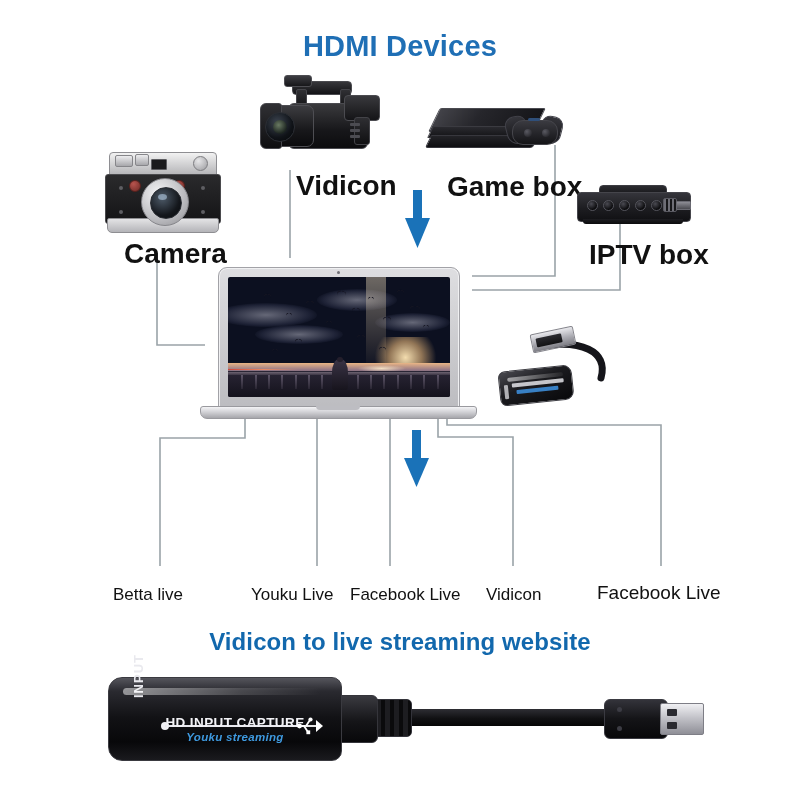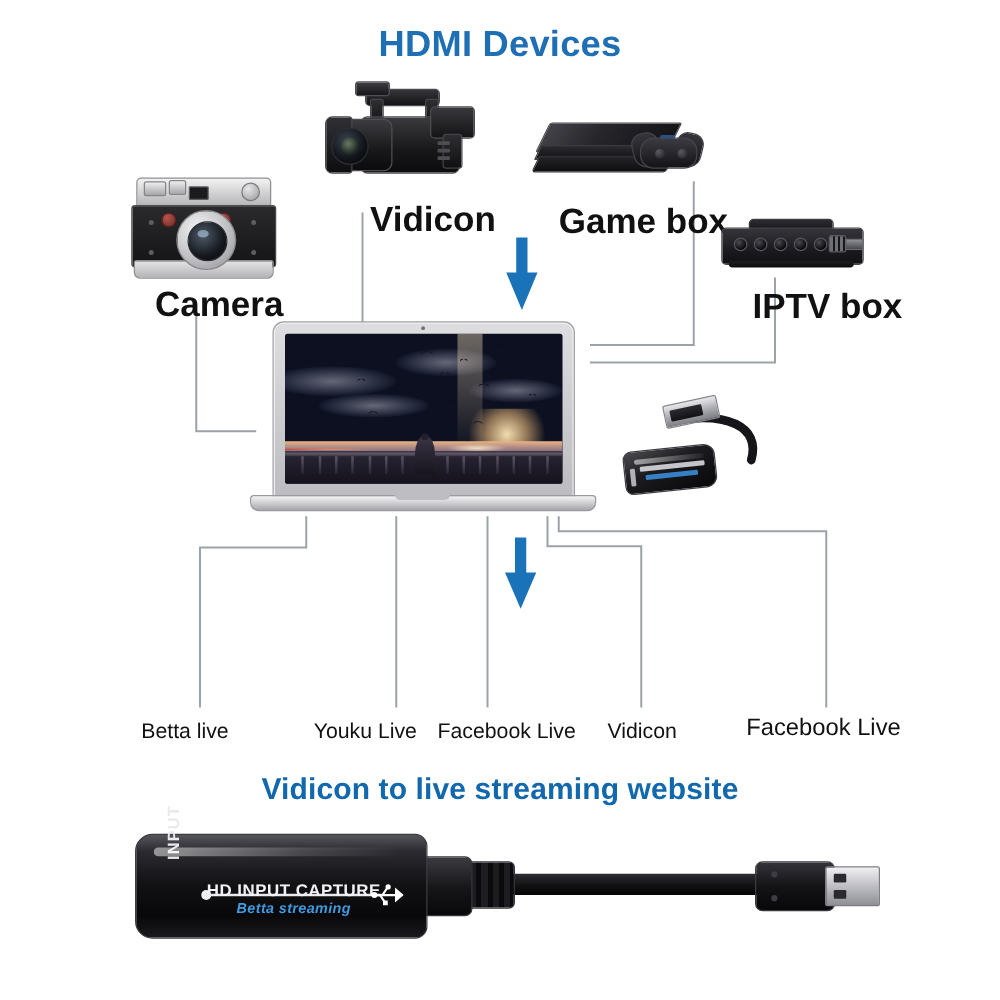--- a/index.html
+++ b/index.html
@@ -2,21 +2,21 @@
 <html><head>
 <meta charset="utf-8">
 <style>
   html,body{margin:0;padding:0;}
   body{
     width:800px;height:800px;background:#ffffff;
     font-family:"Liberation Sans","DejaVu Sans",sans-serif;
     overflow:hidden;position:relative;
   }
   #stage{position:absolute;left:0;top:0;width:800px;height:800px;}
-  .abs{position:absolute;}
+  .abs{position:absolute;margin-top:10px;}
 
   
   .title-top{
     left:0;top:20px;width:800px;text-align:center;
     font-size:29px;font-weight:bold;color:#1f6fb5;
     letter-spacing:.2px;
   }
   .title-bottom{
     left:0;top:618px;width:800px;text-align:center;
     font-size:24px;font-weight:bold;color:#1268ad;
@@ -475,21 +475,21 @@
     <div class="iptv-face"></div>
     <div class="iptv-foot"></div>
     <div class="iptv-port" style="left:10px;top:15px;"></div>
     <div class="iptv-port" style="left:26px;top:15px;"></div>
     <div class="iptv-port" style="left:42px;top:15px;"></div>
     <div class="iptv-port" style="left:58px;top:15px;"></div>
     <div class="iptv-port" style="left:74px;top:15px;"></div>
     <div class="iptv-grille" style="left:86px;"></div>
     <div class="iptv-hdmi" style="left:99px;"></div>
   </div>
-  <div class="abs dev-label" style="left:602px;top:229px;">IPTV box</div>
+  <div class="abs dev-label" style="left:589px;top:229px;">IPTV box</div>
 
   <div class="abs laptop">
     <div class="lt-lid">
       <div class="lt-cam"></div>
       <div class="lt-screen">
         <div class="wp-sky"></div>
         <div class="wp-cloud" style="left:-6%;top:22%;width:46%;height:20%;"></div>
         <div class="wp-cloud" style="left:12%;top:40%;width:40%;height:16%;"></div>
         <div class="wp-cloud" style="left:40%;top:10%;width:36%;height:18%;"></div>
         <div class="wp-cloud" style="left:66%;top:30%;width:34%;height:16%;"></div>
@@ -562,21 +562,21 @@
 
   <div class="abs dongle-lg">
     <div class="dlg-cable"></div>
     <div class="dlg-strain"></div>
     <div class="dlg-neck"></div>
     <div class="dlg-shell">
       <div class="dlg-input">INPUT</div>
       <div class="dlg-dot"></div>
       <div class="dlg-brandline"></div>
       <div class="dlg-brand">HD INPUT CAPTURE</div>
-      <div class="dlg-sub">Betta streaming</div>
+      <div class="dlg-sub">Youku streaming</div>
       <svg class="dlg-usbglyph" viewBox="0 0 26 24" xmlns="http://www.w3.org/2000/svg">
         <g stroke="#ffffff" stroke-width="1.8" fill="#ffffff">
           <line x1="2" y1="12" x2="20" y2="12"></line>
           <polygon points="19,6 26,12 19,18" stroke="none"></polygon>
           <circle cx="2.5" cy="12" r="2.4" stroke="none"></circle>
           <line x1="9" y1="12" x2="13" y2="6"></line>
           <circle cx="13.5" cy="5.5" r="2.1" stroke="none"></circle>
           <line x1="7" y1="12" x2="11" y2="18"></line>
           <rect x="9.4" y="16.4" width="3.8" height="3.8" stroke="none"></rect>
         </g>

